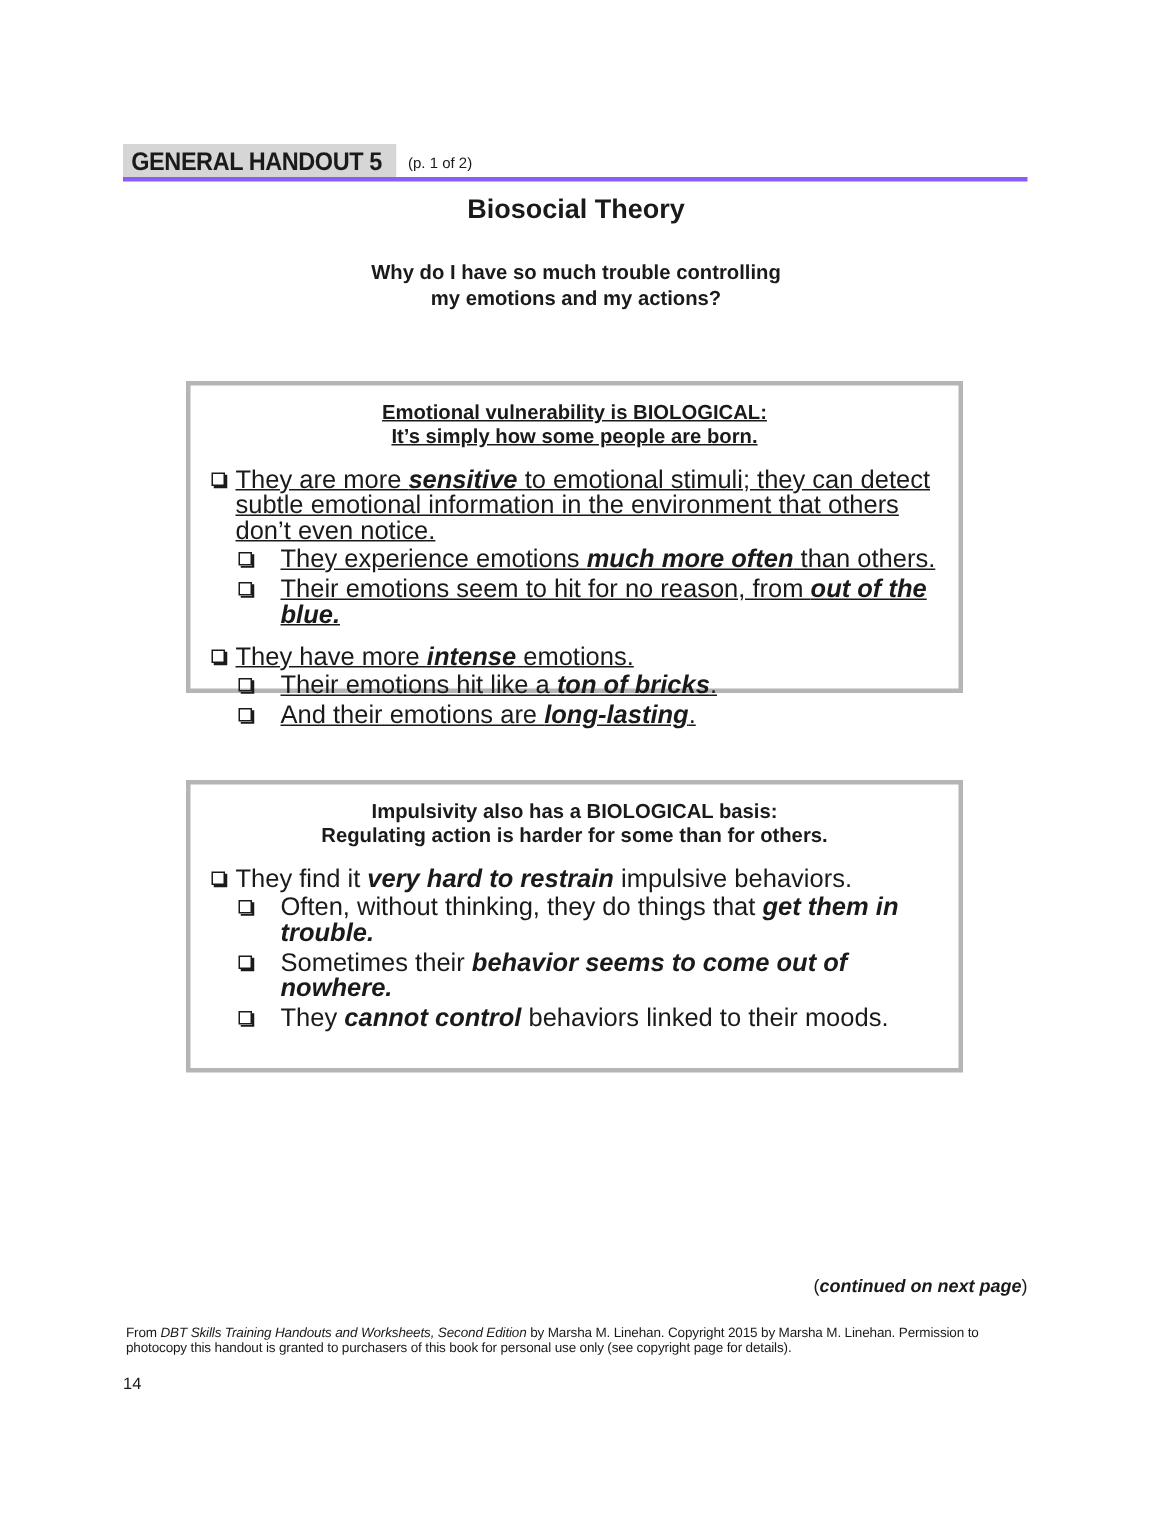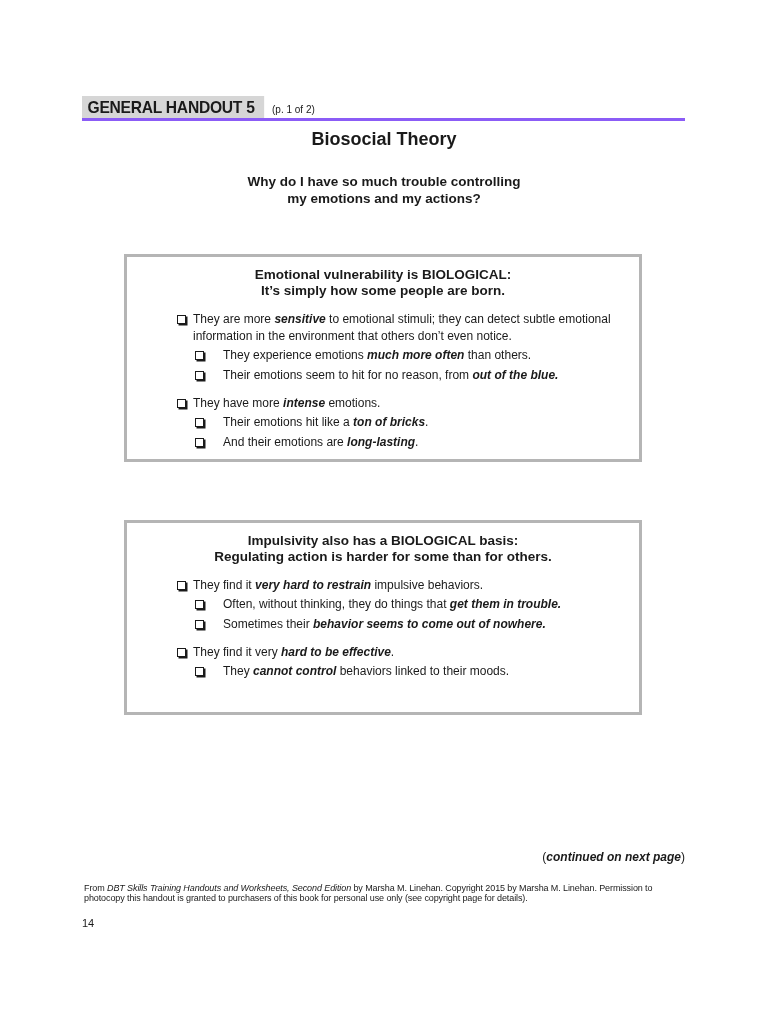--- a/index.html
+++ b/index.html
@@ -7,24 +7,24 @@
     width: 768px; height: 1024px; background: #ffffff; position: relative;
     font-family: "Liberation Sans", sans-serif; color: #1a1a1a; overflow: hidden;
   }
   .header-row { position: absolute; left: 82px; top: 96px; width: 603px; height: 22px; border-bottom: 3px solid #8b5cf6; }
   .handout-tag { position: absolute; left: 0; top: 0; height: 22px; background: #d6d6d6; padding: 0 10px 0 6px;
     font-size: 17px; font-weight: bold; line-height: 23px; letter-spacing: -0.3px; transform: scaleX(0.92); transform-origin: left; }
   .page-of { position: absolute; left: 190px; top: 8px; font-size: 10px; }
   .title { position: absolute; left: 0; width: 768px; top: 129px; text-align: center; font-size: 18px; font-weight: bold; }
   .subtitle { position: absolute; left: 0; width: 768px; top: 173px; text-align: center; font-size: 13.5px; font-weight: bold; line-height: 17px; }
   .box { position: absolute; left: 124px; width: 512px; border: 3px solid #b5b5b5; background: #fff; }
-  .box1 { top: 254px; height: 202px; }
+  .box1 { top: 254px; height: 202px; text-decoration: underline; }
   .box2 { top: 520px; height: 189px; }
   .box-head { text-align: center; font-size: 13.5px; font-weight: bold; line-height: 16px; margin-top: 10px; }
-  .items { margin-top: 12px; font-size: 12px; margin-left: 36px; }
+  .items { margin-top: 12px; font-size: 17px; }
   .item { position: relative; padding-left: 30px; line-height: 17px; margin-bottom: 2px; }
   .item.sub { padding-left: 60px; margin-bottom: 3px; }
   .item.gap { margin-top: 11px; }
   .cb { position: absolute; left: 14px; top: 4px; width: 7px; height: 7px; border: 1.5px solid #1a1a1a; box-shadow: 1.5px 1.5px 0 #1a1a1a; }
   .item.sub .cb { left: 32px; }
   .em { font-weight: bold; font-style: italic; }
   .continued { position: absolute; right: 83px; top: 850px; font-size: 12px; }
   .continued .em { font-weight: bold; font-style: italic; }
   .copyright { position: absolute; left: 84px; top: 883px; width: 605px; font-size: 9px; line-height: 10px; letter-spacing: -0.1px; }
   .copyright i { font-style: italic; }
@@ -61,21 +61,20 @@
 
 <div class="box box2">
   <div class="box-head">
     <div>Impulsivity also has a BIOLOGICAL basis:</div>
     <div>Regulating action is harder for some than for others.</div>
   </div>
   <div class="items">
     <div class="item"><span class="cb"></span><span>They find it </span><span class="em">very hard to restrain</span><span> impulsive behaviors.</span></div>
     <div class="item sub"><span class="cb"></span><span>Often, without thinking, they do things that </span><span class="em">get them in trouble.</span><span></span></div>
     <div class="item sub"><span class="cb"></span><span>Sometimes their </span><span class="em">behavior seems to come out of nowhere.</span><span></span></div>
-    <div class="item gap"><span class="cb"></span><span>They find it very </span><span class="em">hard to be effective</span><span>.</span></div>
     <div class="item sub"><span class="cb"></span><span>They </span><span class="em">cannot control</span><span> behaviors linked to their moods.</span></div>
   </div>
 </div>
 
 <div class="continued"><span>(</span><span class="em">continued on next page</span><span>)</span></div>
 
 <div class="copyright"><span>From </span><i>DBT Skills Training Handouts and Worksheets, Second Edition</i><span> by Marsha M. Linehan. Copyright 2015 by Marsha M. Linehan. Permission to photocopy this handout is granted to purchasers of this book for personal use only (see copyright page for details).</span></div>
 
 <div class="pagenum">14</div>
 

